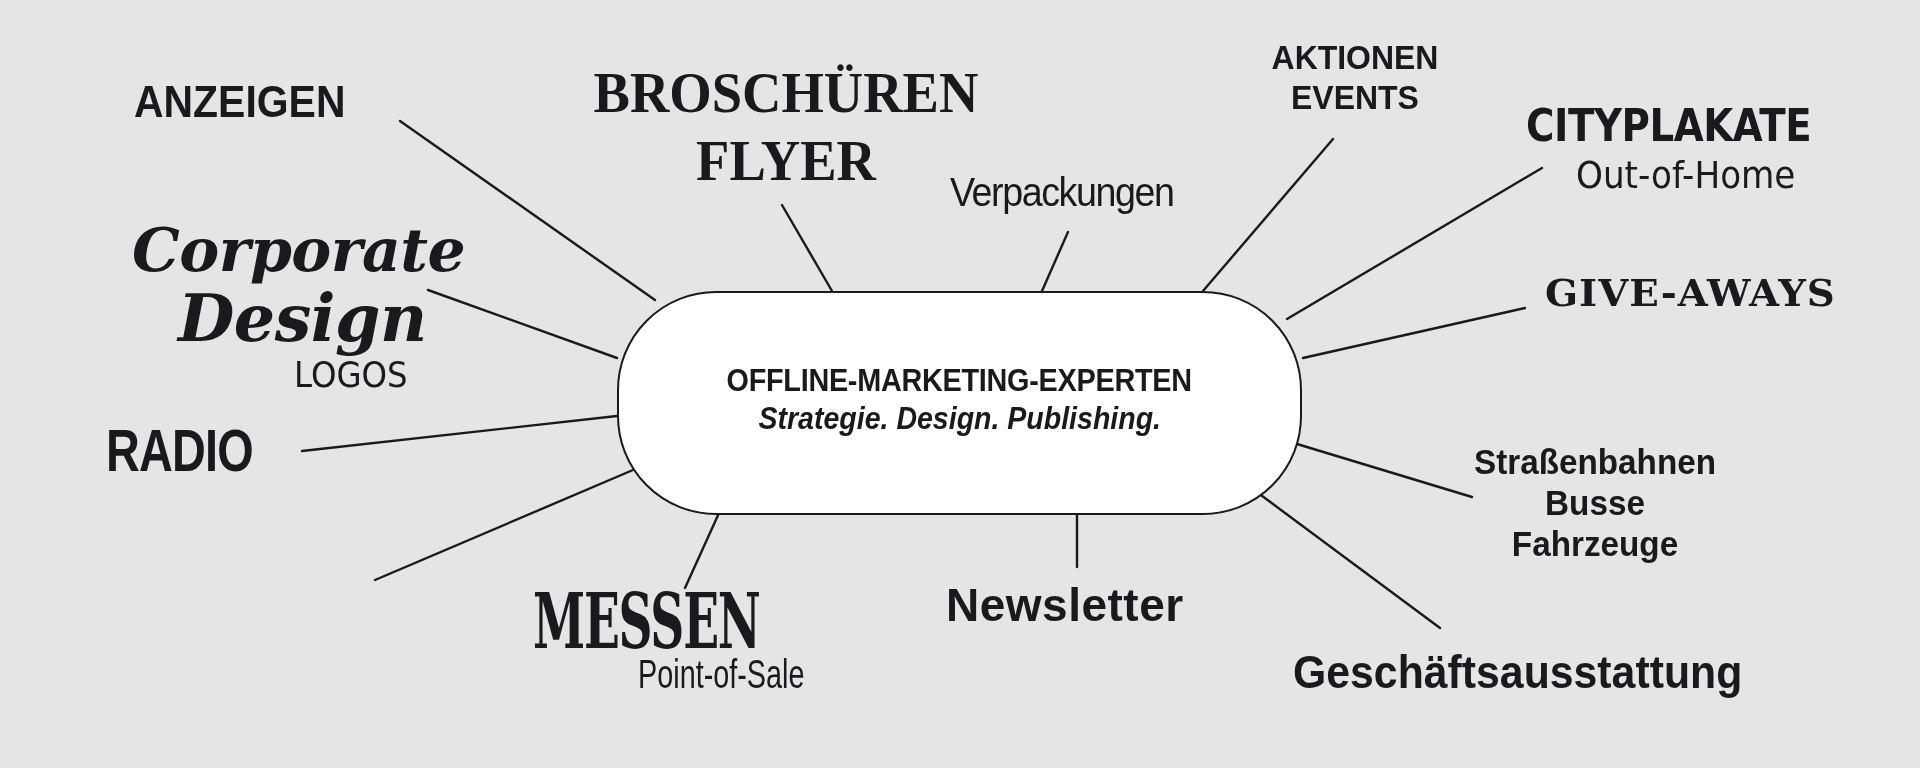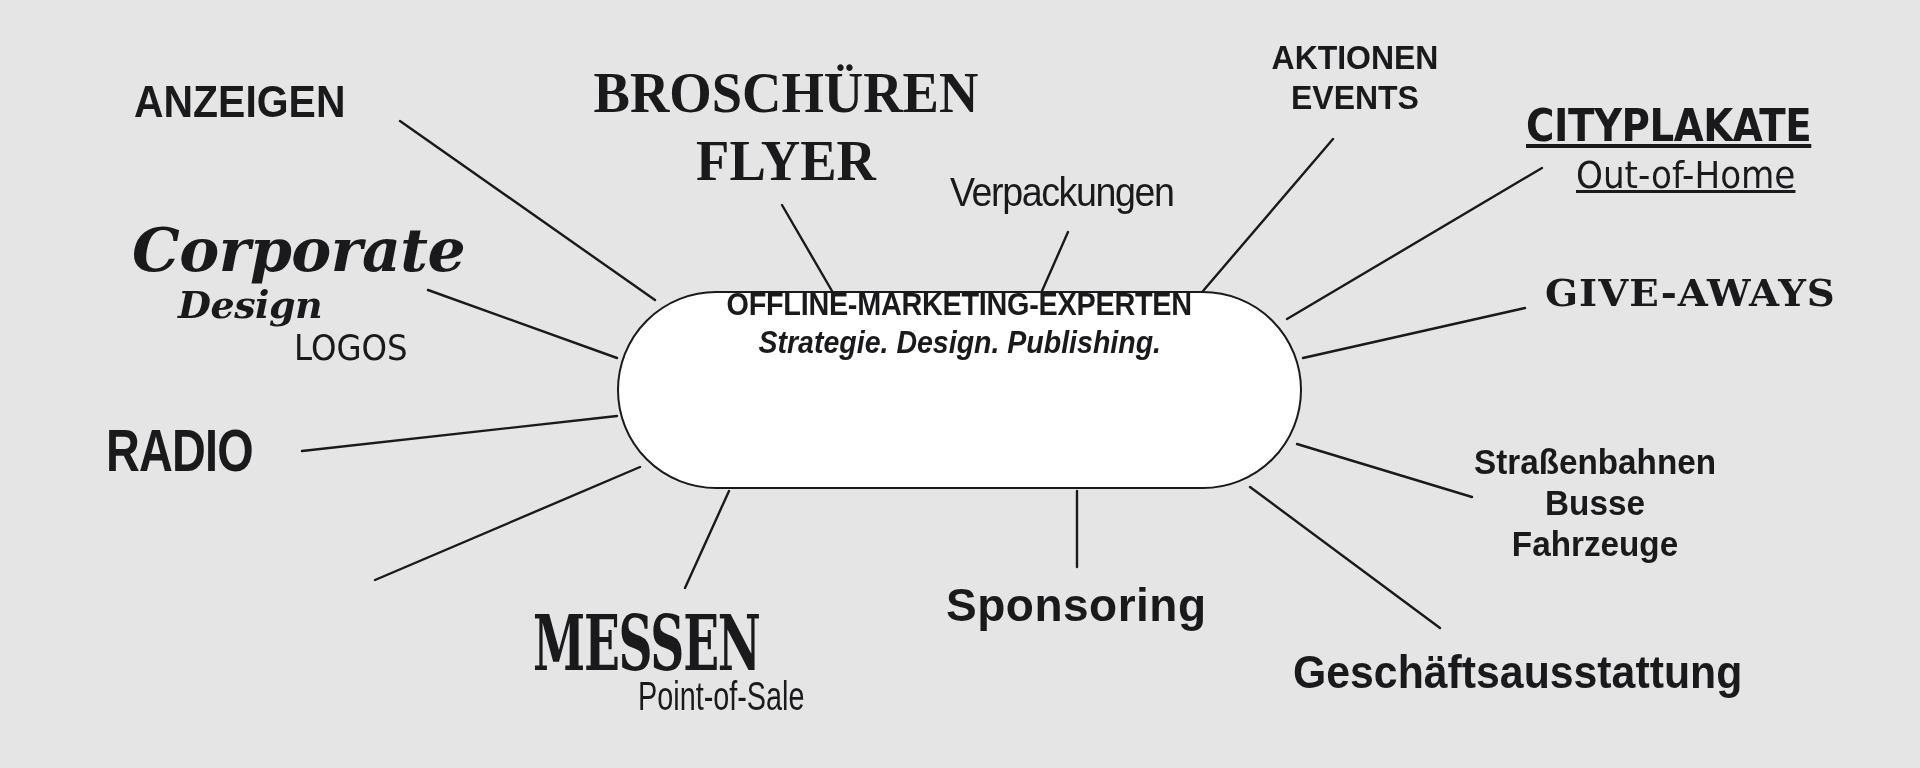--- a/index.html
+++ b/index.html
@@ -8,26 +8,26 @@
       background: #e5e5e6;
       position: relative;
       font-family: "Liberation Sans", sans-serif;
       color: #1a1a1c;
     }
     #canvas { position: absolute; inset: 0; width: 1920px; height: 768px; }
     .lines { position: absolute; left: 0; top: 0; }
     .lines line { stroke: #1a1a1c; stroke-width: 2.4; stroke-linecap: round; }
     .center {
       position: absolute;
-      left: 617px; top: 291px; width: 685px; height: 198px;
+      left: 617px; top: 291px; width: 685px; height: 224px;
       background: #ffffff;
       border: 2.5px solid #1a1a1c;
       border-radius: 99px;
       box-sizing: border-box;
-      display: flex; flex-direction: column; align-items: center; 
+      display: flex; flex-direction: column; align-items: center; justify-content: center;
     }
     .center .title {
       font-family: "Liberation Sans", sans-serif; font-weight: bold;
       font-size: 31px; letter-spacing: -0.3px; transform: scaleX(0.93);
       margin-top: -6px;
     }
     .center .subtitle {
       font-family: "Liberation Sans", sans-serif; font-weight: bold; font-style: italic;
       font-size: 31px; transform: scaleX(0.92); margin-top: 2px;
     }
@@ -73,44 +73,44 @@
     <div style="font-size:58px; margin-top:10px; transform:scaleX(0.94);">FLYER</div>
   </div>
 
   <div class="lbl l-sans" style="left:950px; top:172px; font-size:40px; letter-spacing:-1.5px; transform:scaleX(0.94); transform-origin:left top;">Verpackungen</div>
 
   <div class="lbl b-sans center-text" style="left:1250px; top:40px; width:210px;">
     <div style="font-size:34px; transform:scaleX(0.94);">AKTIONEN</div>
     <div style="font-size:34px; margin-top:6px; transform:scaleX(0.94);">EVENTS</div>
   </div>
 
-  <div class="lbl" style="left:1526px; top:104px;text-decoration:underline;">
+  <div class="lbl" style="left:1526px; top:104px;">
     <div class="d-sans" style="font-size:44px; font-weight:bold; transform:scaleX(0.88); transform-origin:left top; letter-spacing:-0.5px;">CITYPLAKATE</div>
     <div class="d-sans" style="font-size:38px; margin-left:50px; margin-top:8px; transform:scaleX(0.9); transform-origin:left top;">Out-of-Home</div>
   </div>
 
   <div class="lbl" style="left:132px; top:220px;">
     <div class="serif-bi" style="font-size:60px; letter-spacing:-0.5px;">Corporate</div>
-    <div class="serif-bi" style="font-size:38px; margin-left:46px; margin-top:6px; letter-spacing:-0.5px;">Design</div>
+    <div class="serif-bi" style="font-size:65px; margin-left:46px; margin-top:6px; letter-spacing:-0.5px;">Design</div>
     <div class="d-sans" style="font-size:36px; margin-left:162px; margin-top:6px; transform:scaleX(0.9); transform-origin:left top;">LOGOS</div>
   </div>
 
   <div class="lbl slab" style="left:1545px; top:274px; font-size:38px; letter-spacing:1px; transform:scaleX(1.02); transform-origin:left top;">GIVE-AWAYS</div>
 
   <div class="lbl cond" style="left:106px; top:421px; font-size:60px; transform:scaleX(0.78); letter-spacing:-1px;">RADIO</div>
 
   <div class="lbl b-sans center-text" style="left:1430px; top:444px; width:330px;">
     <div style="font-size:35px; transform:scaleX(0.95);">Straßenbahnen</div>
     <div style="font-size:35px; margin-top:6px; transform:scaleX(0.95);">Busse</div>
     <div style="font-size:35px; margin-top:6px; transform:scaleX(0.95);">Fahrzeuge</div>
   </div>
 
 
-  <div class="lbl" style="left:533px; top:606px;">
+  <div class="lbl" style="left:533px; top:584px;">
     <div class="slab" style="font-size:76px; transform:scaleX(0.62); transform-origin:left top; letter-spacing:-2px;">MESSEN</div>
     <div class="l-sans" style="font-size:40px; margin-left:105px; margin-top:-6px; transform:scaleX(0.72); transform-origin:left top;">Point-of-Sale</div>
   </div>
 
-  <div class="lbl b-sans" style="left:946px; top:582px; font-size:46px; letter-spacing:0.5px;">Sponsoring</div>
+  <div class="lbl b-sans" style="left:946px; top:582px; font-size:46px; letter-spacing:0.5px;">Newsletter</div>
 
   <div class="lbl b-sans" style="left:1293px; top:649px; font-size:46px; transform:scaleX(0.93); transform-origin:left top;">Geschäftsausstattung</div>
 
 </div>
 
 </body></html>

